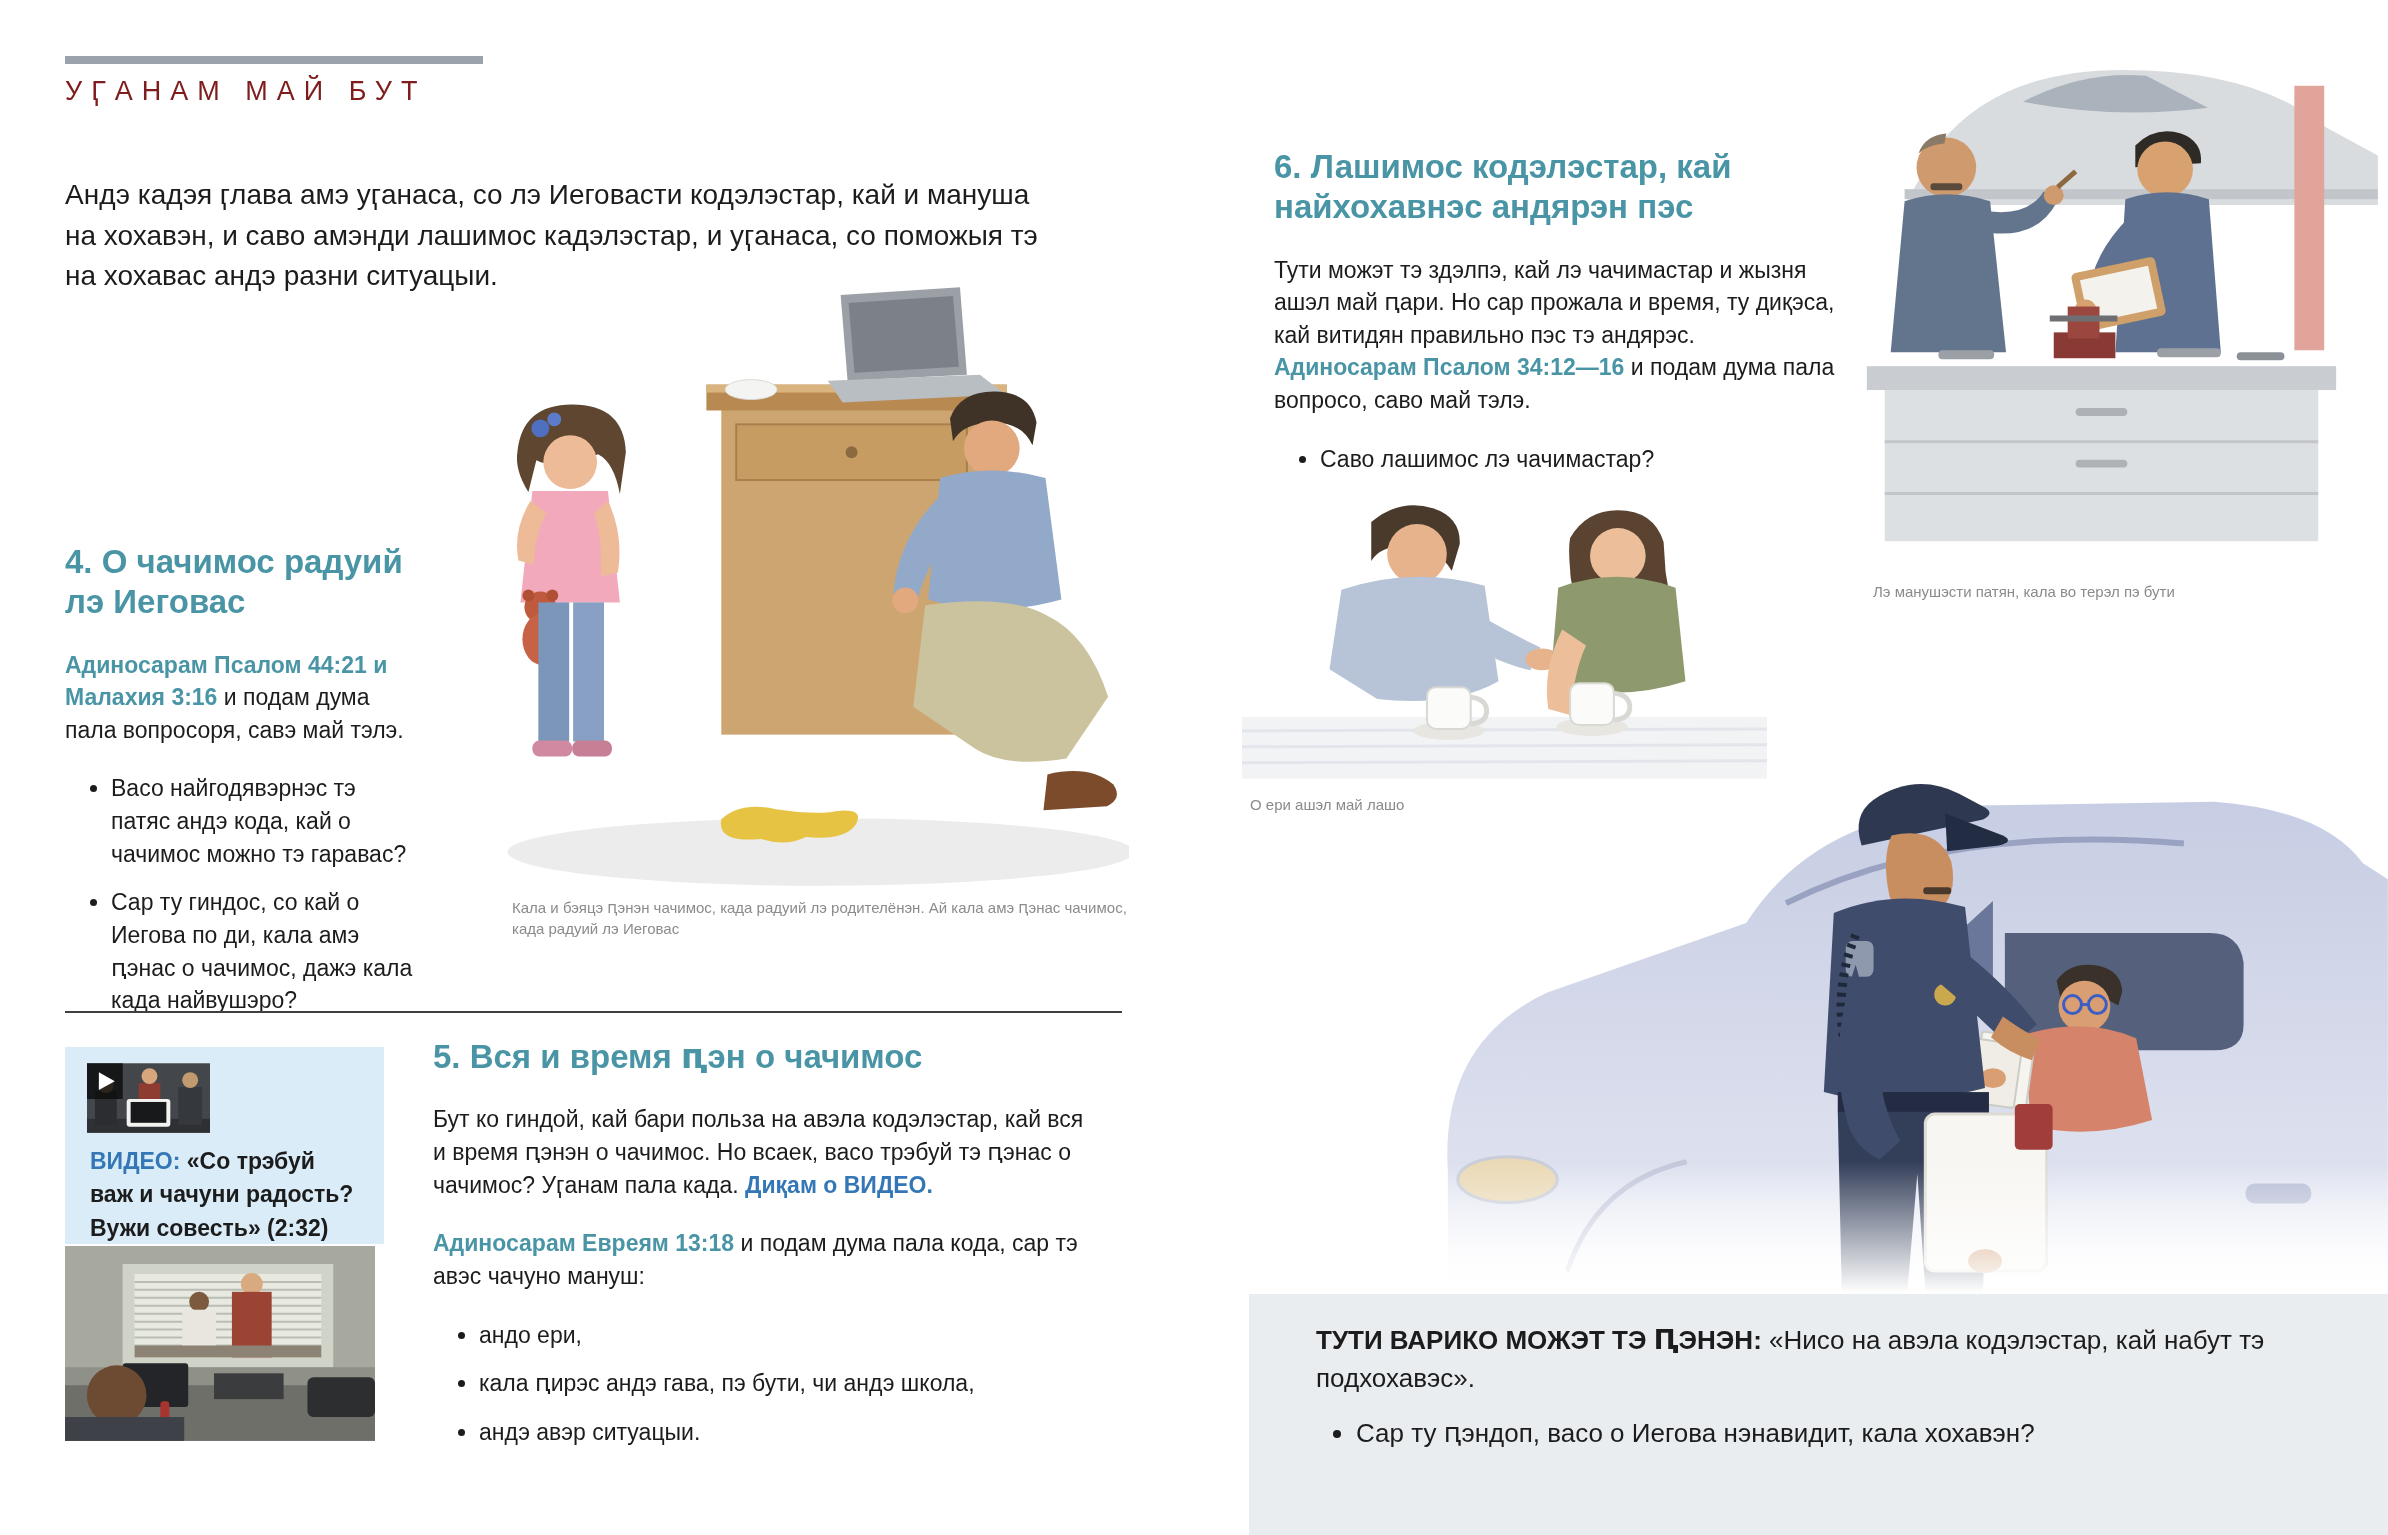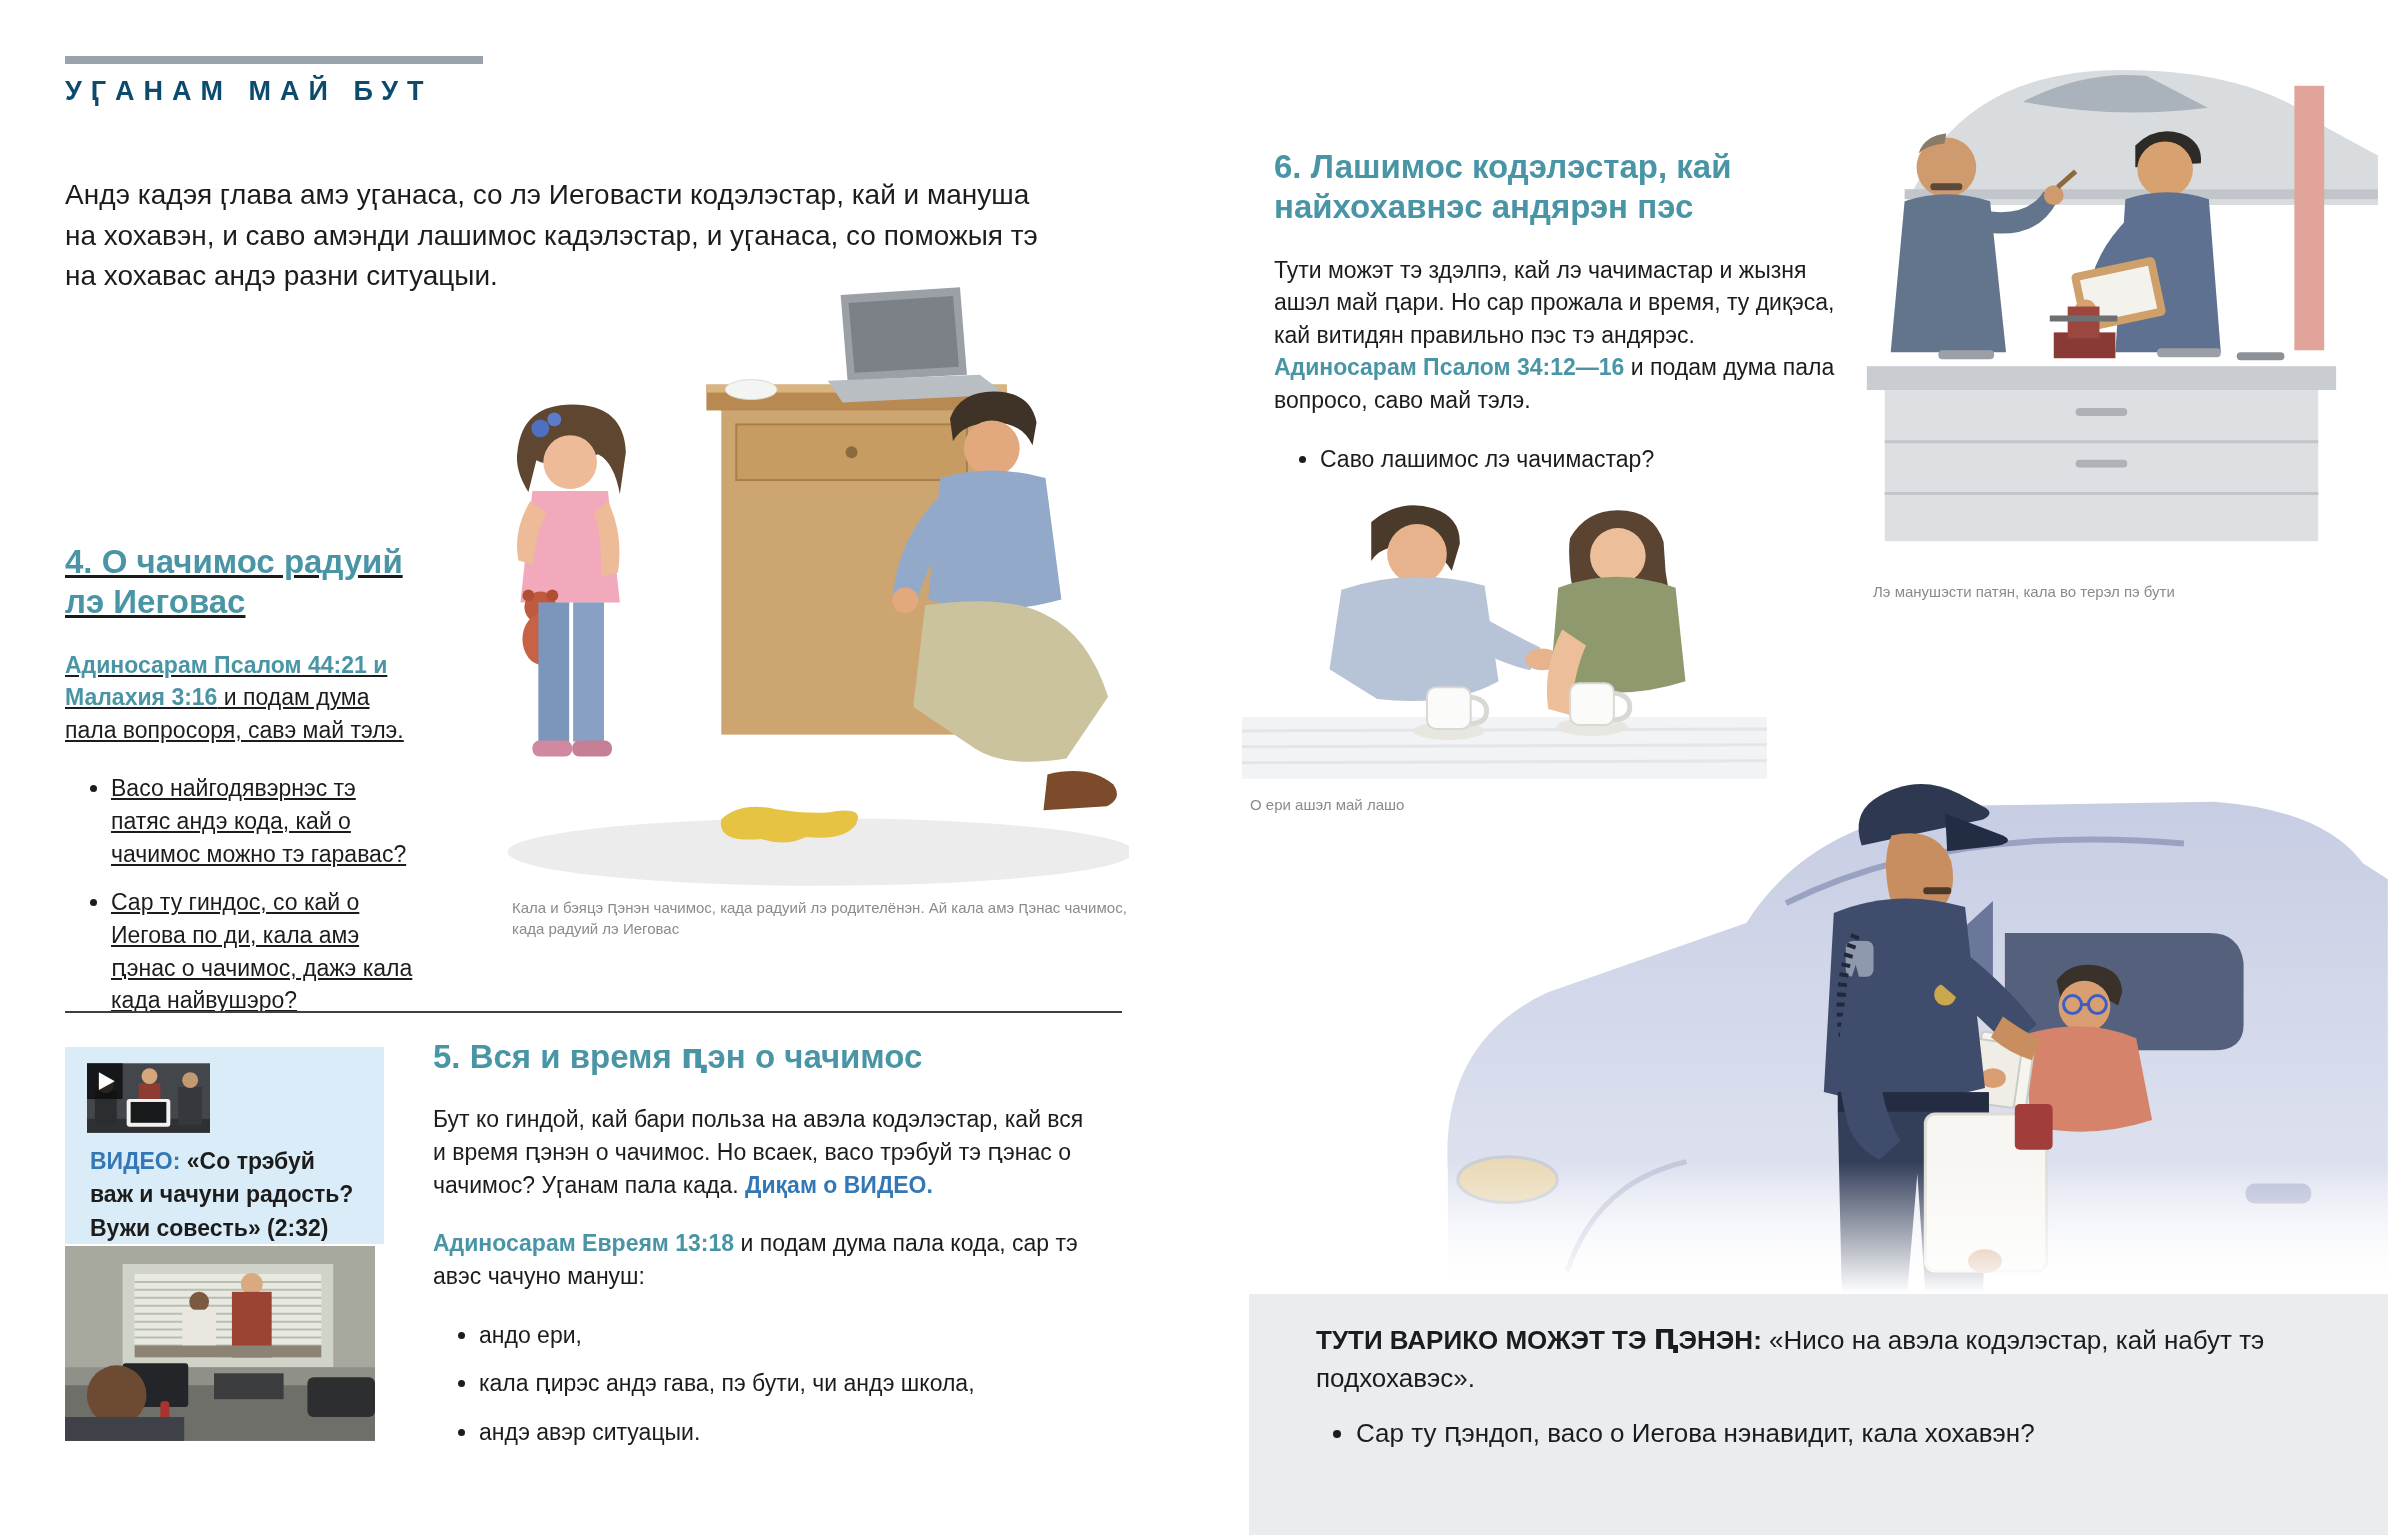--- a/index.html
+++ b/index.html
@@ -1,32 +1,32 @@
 <!DOCTYPE html>
 <html><head>
 <meta charset="utf-8">
 <style>
   html,body{margin:0;padding:0;background:#fff;}
   .page{position:relative;width:2388px;height:1535px;background:#ffffff;overflow:hidden;
         font-family:"Liberation Sans","DejaVu Sans",sans-serif;color:#1c1c1c;}
   .abs{position:absolute;}
 
   .kicker-bar{left:65px;top:56px;width:418px;height:8px;background:#9aa3ab;}
-  .kicker{left:65px;top:76px;font-size:27px;font-weight:bold;letter-spacing:9px;color:#0c4a6e;white-space:nowrap;}
+  .kicker{left:65px;top:76px;font-size:27px;font-weight:normal;letter-spacing:9px;color:#7f1d1d;white-space:nowrap;}
 
   .intro{left:65px;top:147px;width:995px;font-size:28px;line-height:1.45;}
 
   h2.sec{color:#4995a6;font-size:33px;line-height:1.22;font-weight:bold;margin:0 0 26px 0;}
   .body{font-size:23px;line-height:1.42;}
   .teal-link{color:#4995a6;font-weight:bold;text-decoration:none;cursor:pointer;}
   .blue-link{color:#3477b6;font-weight:bold;text-decoration:none;cursor:pointer;}
   ul.bul{margin:26px 0 0 0;padding-left:46px;}
   ul.bul li{margin-bottom:16px;}
 
-  .col-s4{left:65px;top:542px;width:350px;text-decoration:underline;}
+  .col-s4{left:65px;top:542px;width:350px;}
   .col-s5{left:433px;top:1037px;width:669px;}
   .col-s5 p{margin:0 0 26px 0;}
   .col-s6{left:1274px;top:147px;width:562px;}
   .col-s6 p{margin:0 0 26px 0;}
 
   .caption{color:#8b8b8b;font-size:15px;line-height:1.42;}
   .cap-desk{left:512px;top:897px;width:627px;}
   .cap-mech{left:1873px;top:581px;width:338px;}
   .cap-couple{left:1250px;top:794px;width:418px;}
   .cap-police{left:1361px;top:945px;width:328px;z-index:5;}

